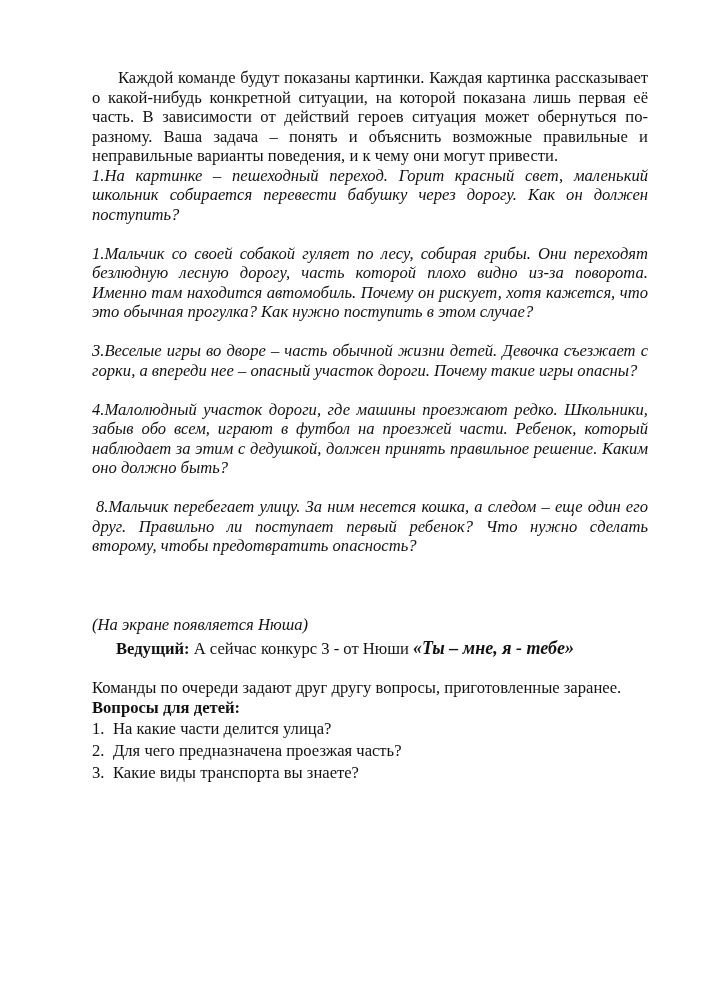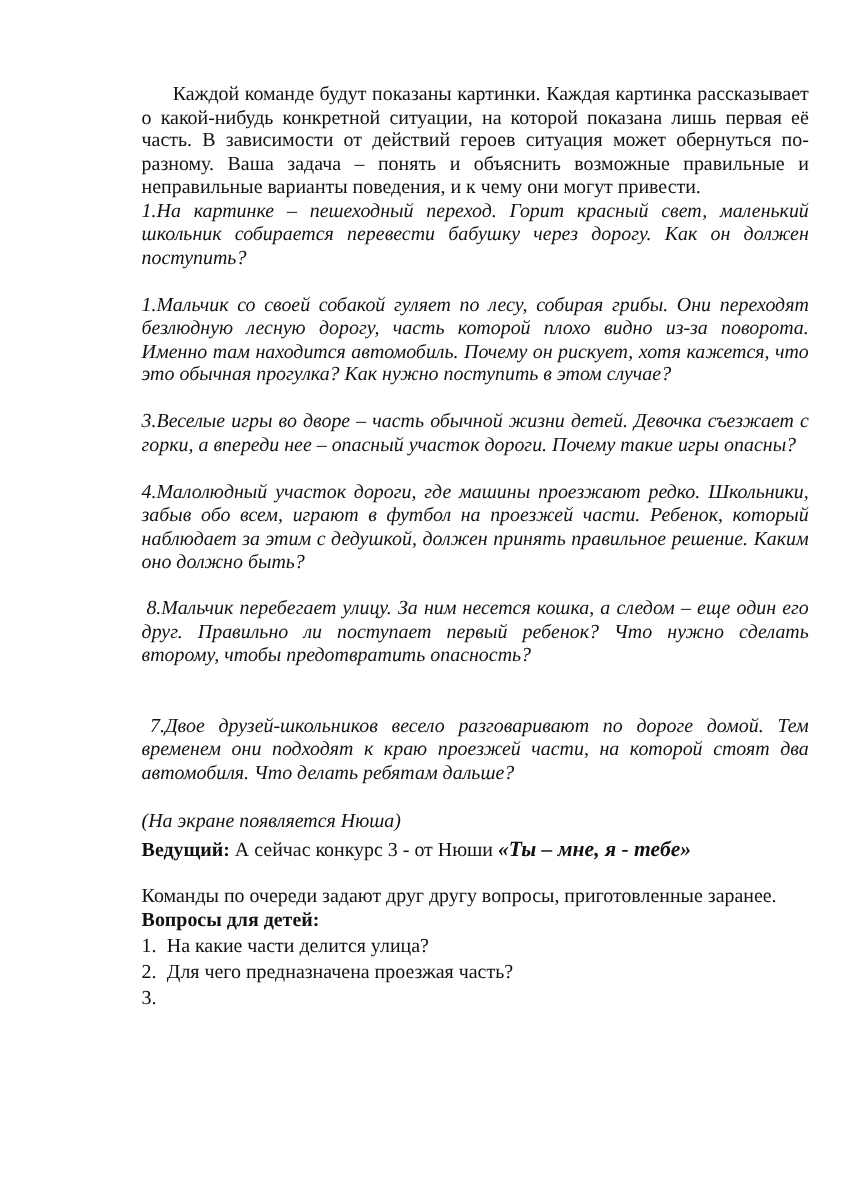--- a/index.html
+++ b/index.html
@@ -1,21 +1,21 @@
 <!DOCTYPE html>
 <html><head>
 <meta charset="utf-8">
 <style>
   html, body { margin: 0; padding: 0; background: #ffffff; }
   body {
     width: 707px; height: 1000px; position: relative; overflow: hidden;
     font-family: "Liberation Serif", serif; color: #111111;
   }
   .page {
-    position: absolute; left: 118px; top: 68px; width: 556px;
+    position: absolute; left: 92px; top: 68px; width: 556px;
     font-size: 16.6px; line-height: 19.5px;
   }
   p { margin: 0; }
   .just { text-align: justify; }
   .indent1 { text-indent: 26px; }
   .indent-sm { text-indent: 4px; }
   .indent-md { text-indent: 7px; }
   .it { font-style: italic; }
   .gap { height: 19.5px; }
   .center { text-align: left; }
@@ -42,39 +42,39 @@
   <div class="gap"></div>
 
   <p class="just it">4.Малолюдный участок дороги, где машины проезжают редко. Школьники, забыв обо всем, играют в футбол на проезжей части. Ребенок, который наблюдает за этим с дедушкой, должен принять правильное решение. Каким оно должно быть?</p>
   <div class="gap"></div>
 
   <p class="just it indent-sm">8.Мальчик перебегает улицу. За ним несется кошка, а следом – еще один его друг. Правильно ли поступает первый ребенок? Что нужно сделать второму, чтобы предотвратить опасность?</p>
   <div class="gap"></div>
 
   <div class="gap"></div>
 
-  <p class="just it indent-md">7.Двое друзей-школьников весело разговаривают по дороге домой. Тем временем они подходят к краю проезжей части, на которой стоят два автомобиля. Что делать ребятам дальше?</p>
   <div class="gap"></div>
 
   <p class="center it" style="line-height:22px;">(На экране появляется Нюша)</p>
 
-  <p style="line-height:24px;">
+  <p style="line-height:24px;margin-left:24px;">
     <span class="b">Ведущий:</span><span> А сейчас конкурс 3 - от Нюши </span><span class="bi" style="font-size:18px;">«Ты – мне, я - тебе»</span>
   </p>
   <div style="height:17px;"></div>
 
   <p class="plain-lh">Команды по очереди задают друг другу вопросы, приготовленные заранее.</p>
   <p class="b plain-lh">Вопросы для детей:</p>
 
   <ul class="list">
     <li>
       <span class="num">1.</span>
       <span>На какие части делится улица?</span>
     </li>
     <li>
       <span class="num">2.</span>
       <span>Для чего предназначена проезжая часть?</span>
     </li>
     <li>
       <span class="num">3.</span>
+      <span>Какие виды транспорта вы знаете?</span>
     </li>
   </ul>
 </div>
 
 </body></html>

